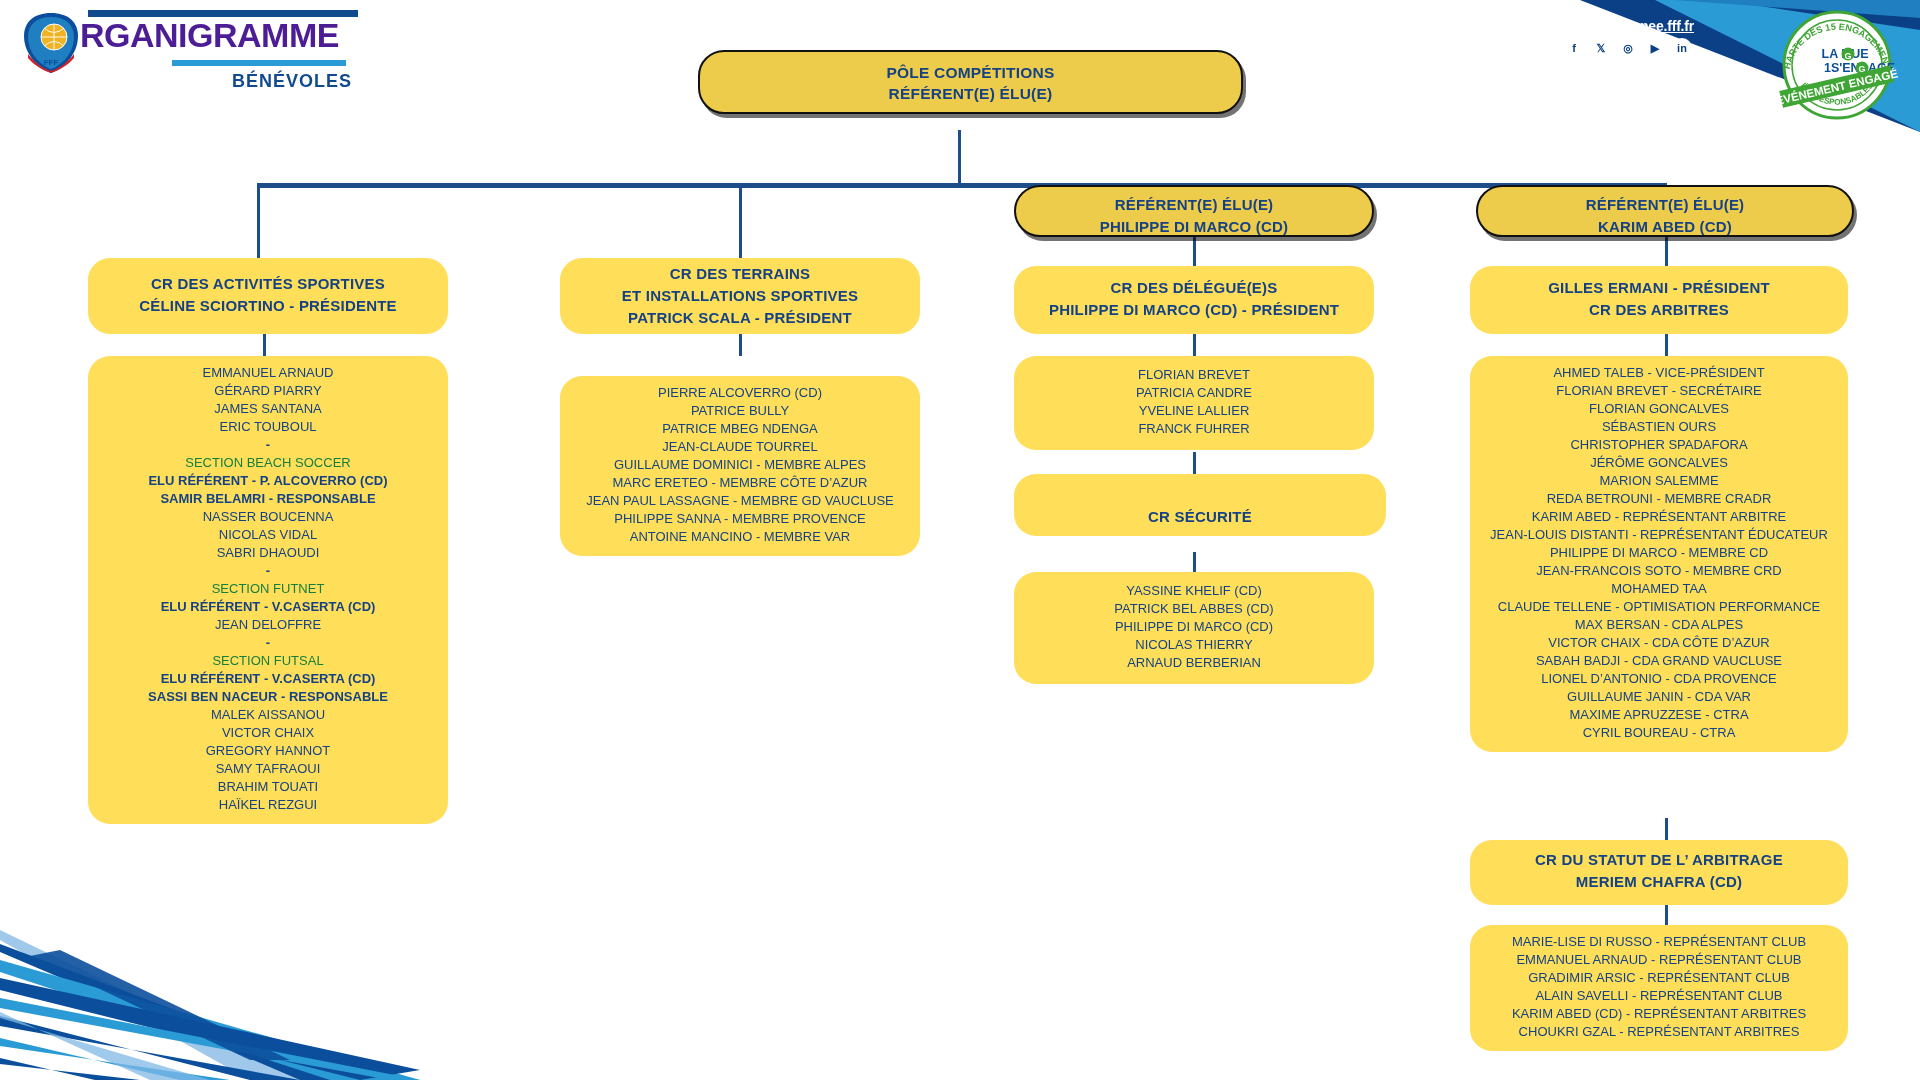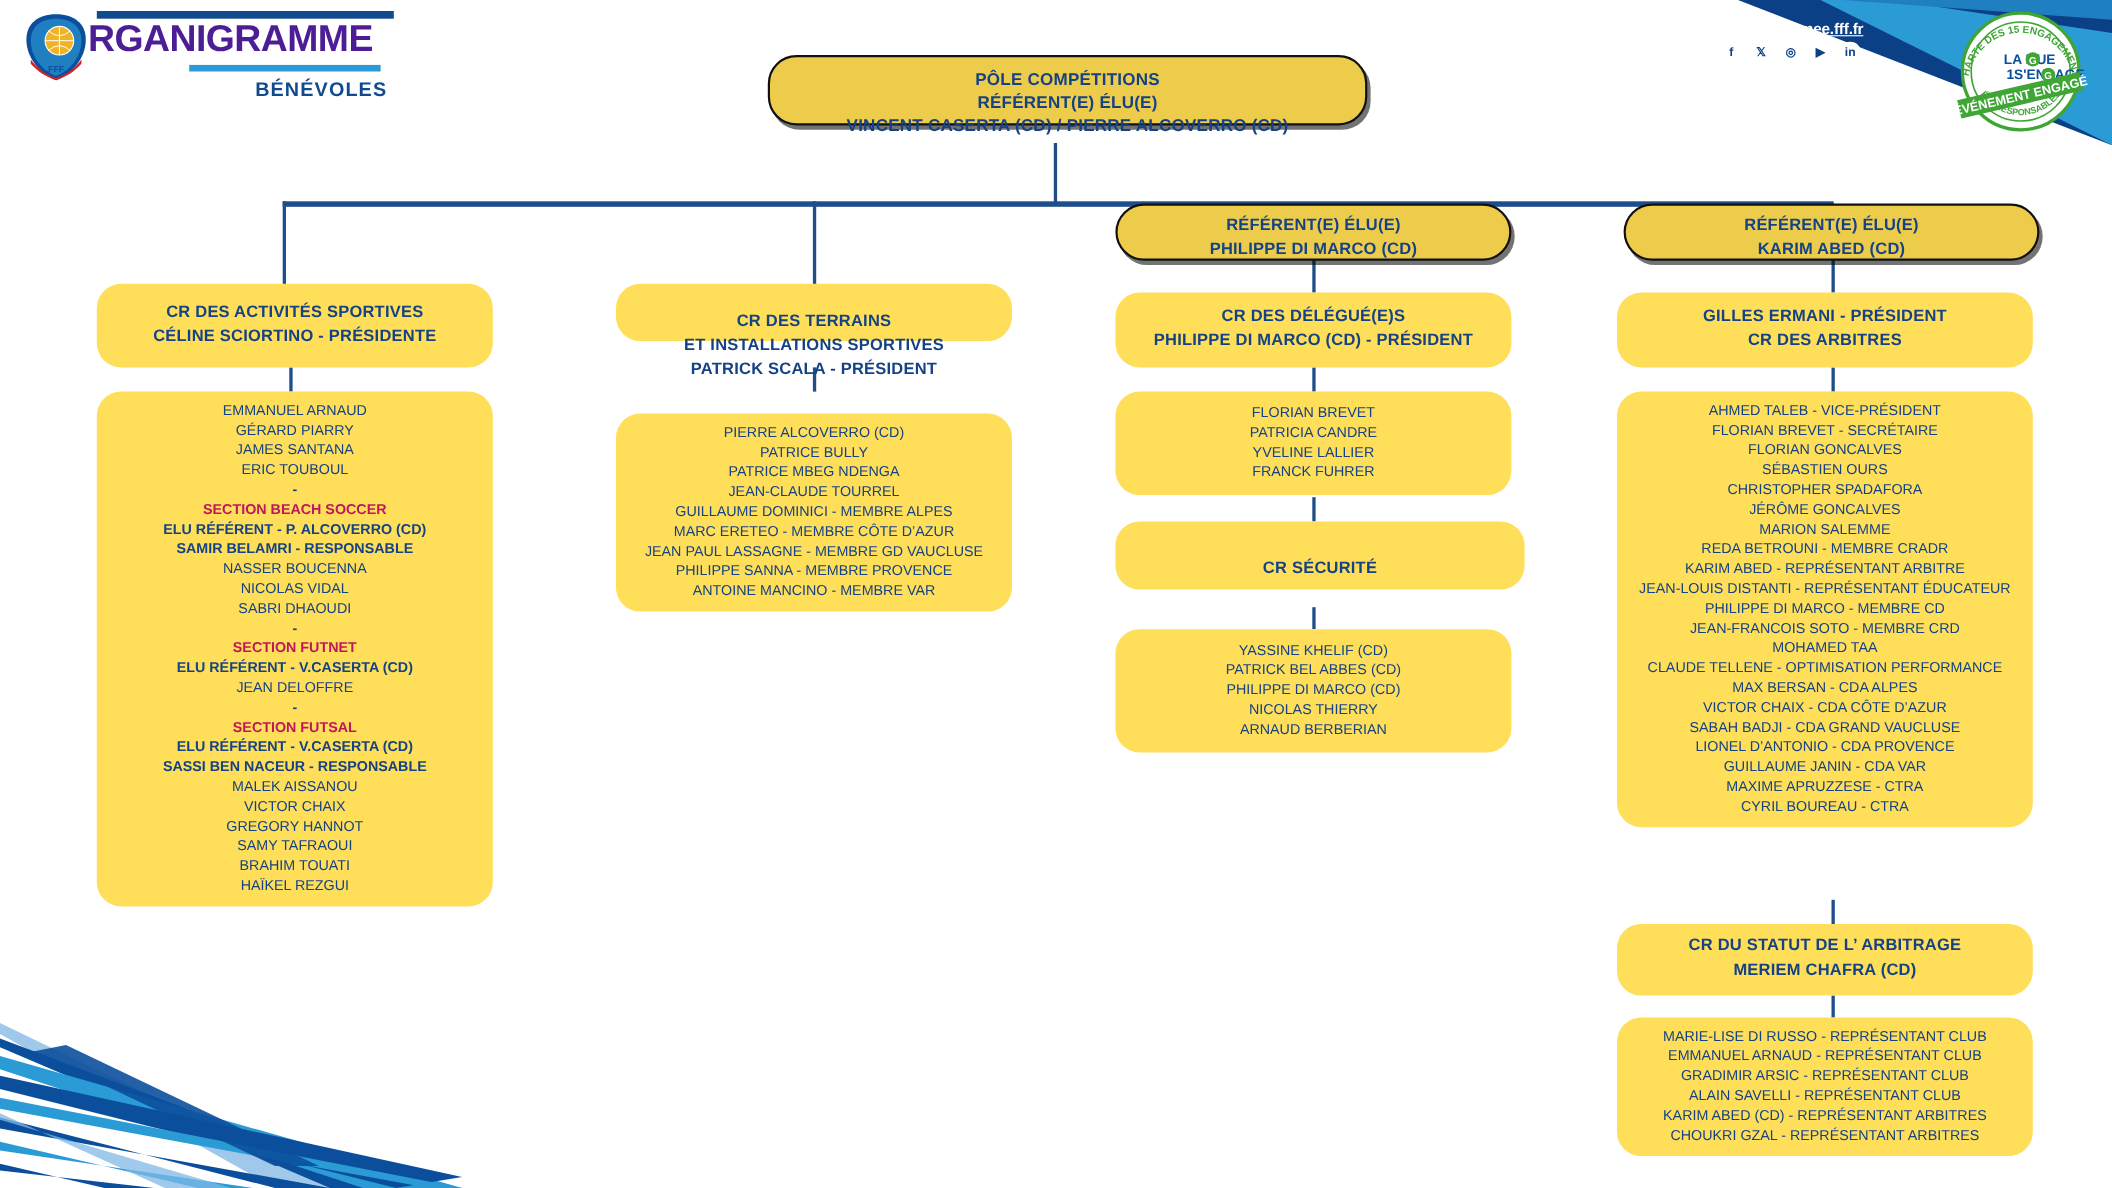--- a/index.html
+++ b/index.html
@@ -53,21 +53,21 @@
     border:2px solid #111111;
     border-radius:26px;
     box-shadow:3px 4px 0 rgba(0,0,0,0.55);
     font-weight:bold;
   }
   .box .ln{ display:block; }
   .ttl{ font-size:15px; font-weight:bold; letter-spacing:0.2px; line-height:22px; }
   .root-ttl{ font-size:15.5px; font-weight:bold; line-height:21px; letter-spacing:0.2px;}
   .mem{ font-size:13px; line-height:18px; color:#154284; font-weight:500;}
   .mem.b{ font-weight:bold; }
-  .mem.sec{ font-weight:bold; color:#be185d; }
+  .mem.sec{ font-weight:normal; color:#15803d; }
   .mem.dash{ font-weight:bold; }
 
   
   .ln-v{ position:absolute; background:#1d4e89; width:3px; }
   .ln-h{ position:absolute; background:#1d4e89; height:3px; }
   .ln-h.thick{ height:5px; }
 </style>
 </head>
 <body>
 
@@ -177,21 +177,20 @@
 <div class="ln-v" style="left:1193px; top:552px; height:20px;"></div>
 
 <div class="ln-v" style="left:1665px; top:236px; height:30px;"></div>
 <div class="ln-v" style="left:1665px; top:334px; height:22px;"></div>
 <div class="ln-v" style="left:1665px; top:818px; height:22px;"></div>
 <div class="ln-v" style="left:1665px; top:905px; height:20px;"></div>
 
 <div class="box top-root" style="left:698px; top:50px; width:545px; height:64px; padding-top:10px;">
   <span class="ln root-ttl">PÔLE COMPÉTITIONS</span>
   <span class="ln root-ttl">RÉFÉRENT(E) ÉLU(E)</span>
-  <span class="ln root-ttl">VINCENT CASERTA (CD) / PIERRE ALCOVERRO (CD)</span>
 </div>
 
 <div class="box referent" style="left:1014px; top:185px; width:360px; height:52px; padding-top:7px;">
   <span class="ln ttl">RÉFÉRENT(E) ÉLU(E)</span>
   <span class="ln ttl">PHILIPPE DI MARCO (CD)</span>
 </div>
 
 <div class="box referent" style="left:1476px; top:185px; width:378px; height:52px; padding-top:7px;">
   <span class="ln ttl">RÉFÉRENT(E) ÉLU(E)</span>
   <span class="ln ttl">KARIM ABED (CD)</span>
@@ -222,21 +221,21 @@
     <div class="mem b">ELU RÉFÉRENT - V.CASERTA (CD)</div>
     <div class="mem b">SASSI BEN NACEUR - RESPONSABLE</div>
     <div class="mem">MALEK AISSANOU</div>
     <div class="mem">VICTOR CHAIX</div>
     <div class="mem">GREGORY HANNOT</div>
     <div class="mem">SAMY TAFRAOUI</div>
     <div class="mem">BRAHIM TOUATI</div>
     <div class="mem">HAÏKEL REZGUI</div>
   </div>
 
-<div class="box head" style="left:560px; top:258px; width:360px; height:52px; padding-top:23px;">
+<div class="box head" style="left:560px; top:258px; width:360px; height:76px; padding-top:5px;">
   <span class="ln ttl">CR DES TERRAINS</span>
   <span class="ln ttl">ET INSTALLATIONS SPORTIVES</span>
   <span class="ln ttl">PATRICK SCALA - PRÉSIDENT</span>
 </div>
 <div class="box" id="col2-members" style="left:560px; top:356px; width:360px; padding:8px 6px 10px 6px;margin-top:20px;">
     <div class="mem">PIERRE ALCOVERRO (CD)</div>
     <div class="mem">PATRICE BULLY</div>
     <div class="mem">PATRICE MBEG NDENGA</div>
     <div class="mem">JEAN-CLAUDE TOURREL</div>
     <div class="mem">GUILLAUME DOMINICI - MEMBRE ALPES</div>

